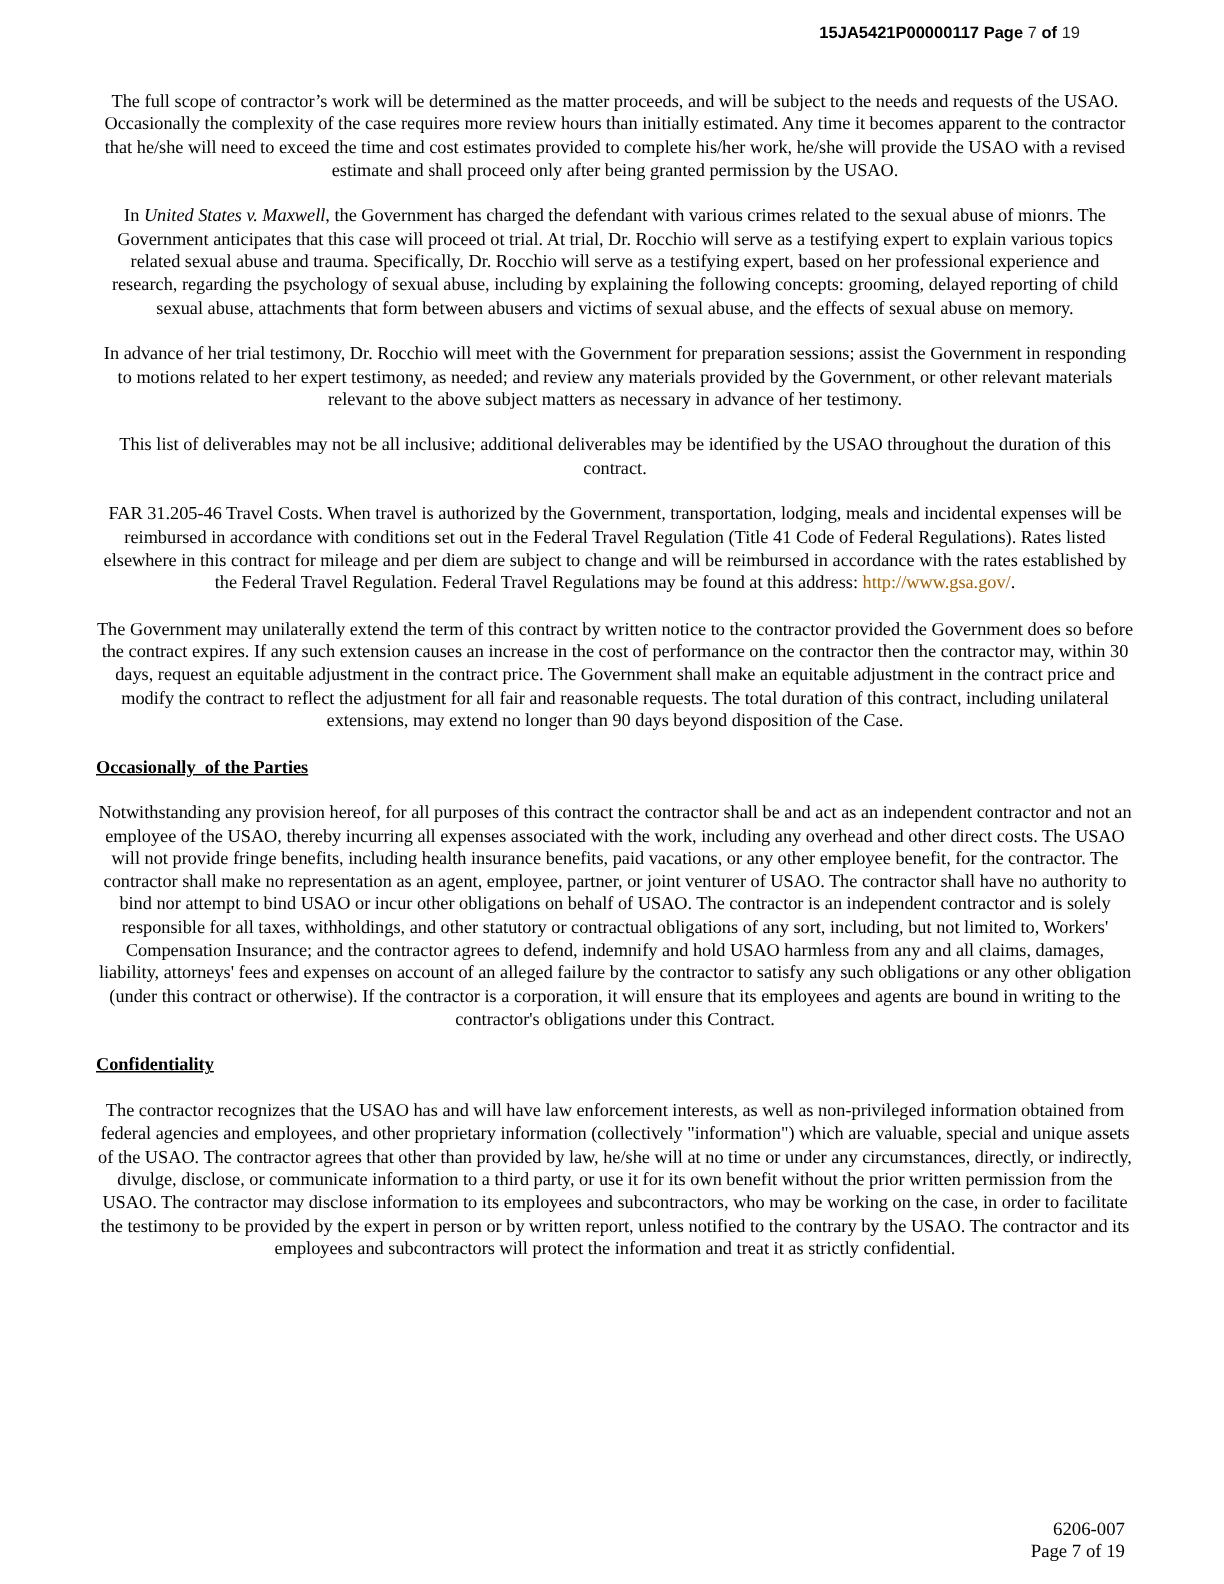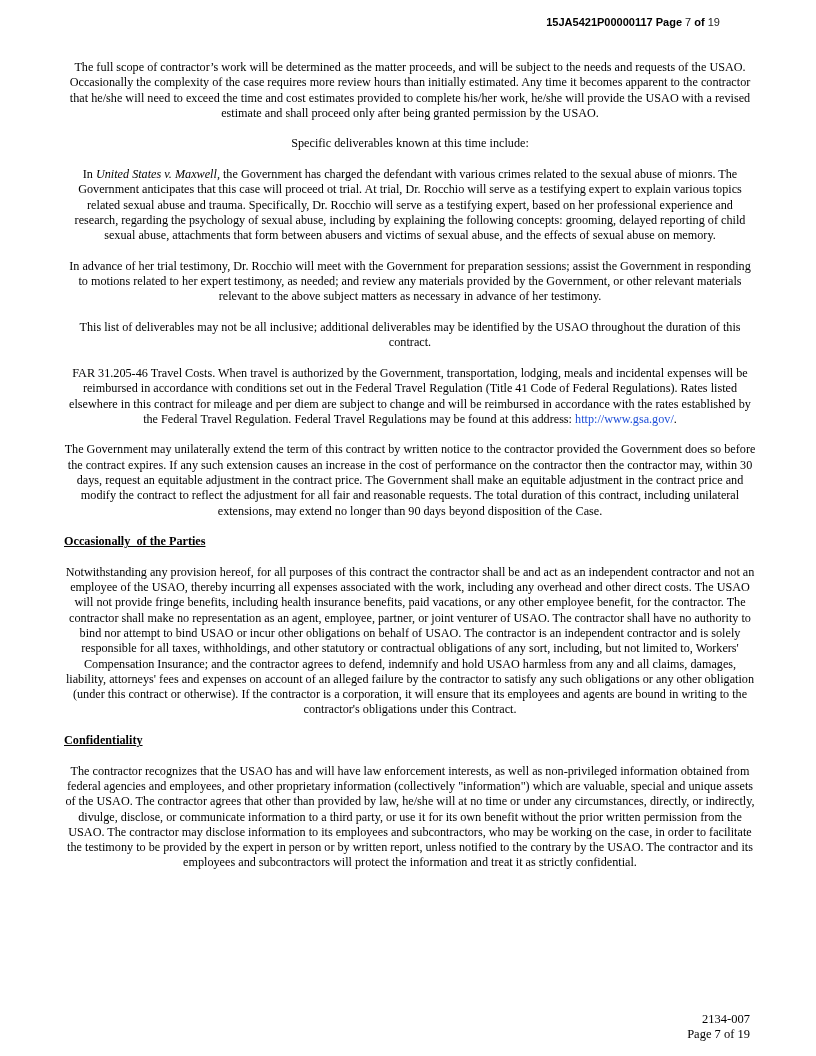--- a/index.html
+++ b/index.html
@@ -5,51 +5,50 @@
   html, body { margin: 0; padding: 0; background: #ffffff; }
   body { width: 816px; height: 1056px; position: relative; overflow: hidden; }
   .page { position: absolute; left: 0; top: 0; width: 768px; height: 1056px; background: #fff; color: #000; }
   .header { position: absolute; top: 16px; right: 48px; font-family: "Liberation Sans", sans-serif; font-size: 11px; }
   .header .b { font-weight: bold; }
   .header .n { font-weight: normal; color: #222; }
   .content { position: absolute; left: 64px; top: 60px; width: 692px;
     font-family: "Liberation Serif", serif; font-size: 12.2px; line-height: 15.3px; color: #000; }
   .content p { margin: 0 0 15.3px 0; text-align: center; }
   .content h3 { margin: 0 0 15.3px 0; font-size: 12.2px; font-weight: bold; text-decoration: underline; }
-  .content a { color: #1d4ed8; text-decoration: none; }
+  .content a { color: #a16207; text-decoration: none; }
   .footer { position: absolute; right: 18px; top: 1012px; text-align: right;
     font-family: "Liberation Serif", serif; font-size: 12.5px; line-height: 15px; }
 </style>
 </head>
 <body>
 
 <div class="page">
 
   <div class="header">
     <span class="b">15JA5421P00000117</span>
     <span class="b">Page</span>
     <span class="n">7</span>
     <span class="b">of</span>
     <span class="n">19</span>
   </div>
 
   <div class="content">
     <p>The full scope of contractor’s work will be determined as the matter proceeds, and will be subject to the needs and requests of the USAO.  Occasionally the complexity of the case requires more review hours than initially estimated.  Any time it becomes apparent to the contractor that he/she will need to exceed the time and cost estimates provided to complete his/her work, he/she will provide the USAO with a revised estimate and shall proceed only after being granted permission by the USAO.</p>
-    <p>Specific deliverables known at this time include:</p>
     <p><span>In </span><i>United States v. Maxwell</i><span>, the Government has charged the defendant with various crimes related to the sexual abuse of mionrs.  The Government anticipates that this case will proceed ot trial.  At trial, Dr. Rocchio will serve as a testifying expert to explain various topics related sexual abuse and trauma.   Specifically, Dr. Rocchio will serve as a testifying expert, based on her professional experience and research, regarding the psychology of sexual abuse, including by explaining the following concepts: grooming, delayed reporting of child sexual abuse, attachments that form between abusers and victims of sexual abuse, and the effects of sexual abuse on memory.</span></p>
     <p>In advance of her trial testimony, Dr. Rocchio will meet with the Government for preparation sessions; assist the Government in responding to motions related to her expert testimony, as needed; and review any materials provided by the Government, or other relevant materials relevant to the above subject matters as necessary in advance of her testimony.</p>
     <p>This list of deliverables may not be all inclusive; additional deliverables may be identified by the USAO throughout the duration of this contract.</p>
     <p><span>FAR 31.205-46 Travel Costs. When travel is authorized by the Government, transportation, lodging, meals and incidental expenses will be reimbursed in accordance with conditions set out in the Federal Travel Regulation (Title 41 Code of Federal Regulations). Rates listed elsewhere in this contract for mileage and per diem are subject to change and will be reimbursed in accordance with the rates established by the Federal Travel Regulation. Federal Travel Regulations may be found at this address: </span><a>http://www.gsa.gov/</a><span>.</span></p>
 
     <p>The Government may unilaterally extend the term of this contract by written notice to the contractor provided the Government does so before the contract expires. If any such extension causes an increase in the cost of performance on the contractor then the contractor may, within 30 days, request an equitable adjustment in the contract price. The Government shall make an equitable adjustment in the contract price and modify the contract to reflect the adjustment for all fair and reasonable requests. The total duration of this contract, including unilateral extensions, may extend no longer than 90 days beyond disposition of the Case.</p>
 
     <h3 style="white-space:pre;">Occasionally  of the Parties</h3>
     <p>Notwithstanding any provision hereof, for all purposes of this contract the contractor shall be and act as an independent contractor and not an employee of the USAO, thereby incurring all expenses associated with the work, including any overhead and other direct costs. The USAO will not provide fringe benefits, including health insurance benefits, paid vacations, or any other employee benefit, for the contractor. The contractor shall make no representation as an agent, employee, partner, or joint venturer of USAO. The contractor shall have no authority to bind nor attempt to bind USAO or incur other obligations on behalf of USAO. The contractor is an independent contractor and is solely responsible for all taxes, withholdings, and other statutory or contractual obligations of any sort, including, but not limited to, Workers' Compensation Insurance; and the contractor agrees to defend, indemnify and hold USAO harmless from any and all claims, damages, liability, attorneys' fees and expenses on account of an alleged failure by the contractor to satisfy any such obligations or any other obligation (under this contract or otherwise). If the contractor is a corporation, it will ensure that its employees and agents are bound in writing to the contractor's obligations under this Contract.</p>
 
     <h3>Confidentiality</h3>
     <p>The contractor recognizes that the USAO has and will have law enforcement interests, as well as non-privileged information obtained from federal agencies and employees, and other proprietary information (collectively "information") which are valuable, special and unique assets of the USAO. The contractor agrees that other than provided by law, he/she will at no time or under any circumstances, directly, or indirectly, divulge, disclose, or communicate information to a third party, or use it for its own benefit without the prior written permission from the USAO. The contractor may disclose information to its employees and subcontractors, who may be working on the case, in order to facilitate the testimony to be provided by the expert in person or by written report, unless notified to the contrary by the USAO. The contractor and its employees and subcontractors will protect the information and treat it as strictly confidential.</p>
   </div>
 
   <div class="footer">
-    <div>2134-007</div>
+    <div>6206-007</div>
     <div>Page 7 of 19</div>
   </div>
 </div>
 
 </body></html>

